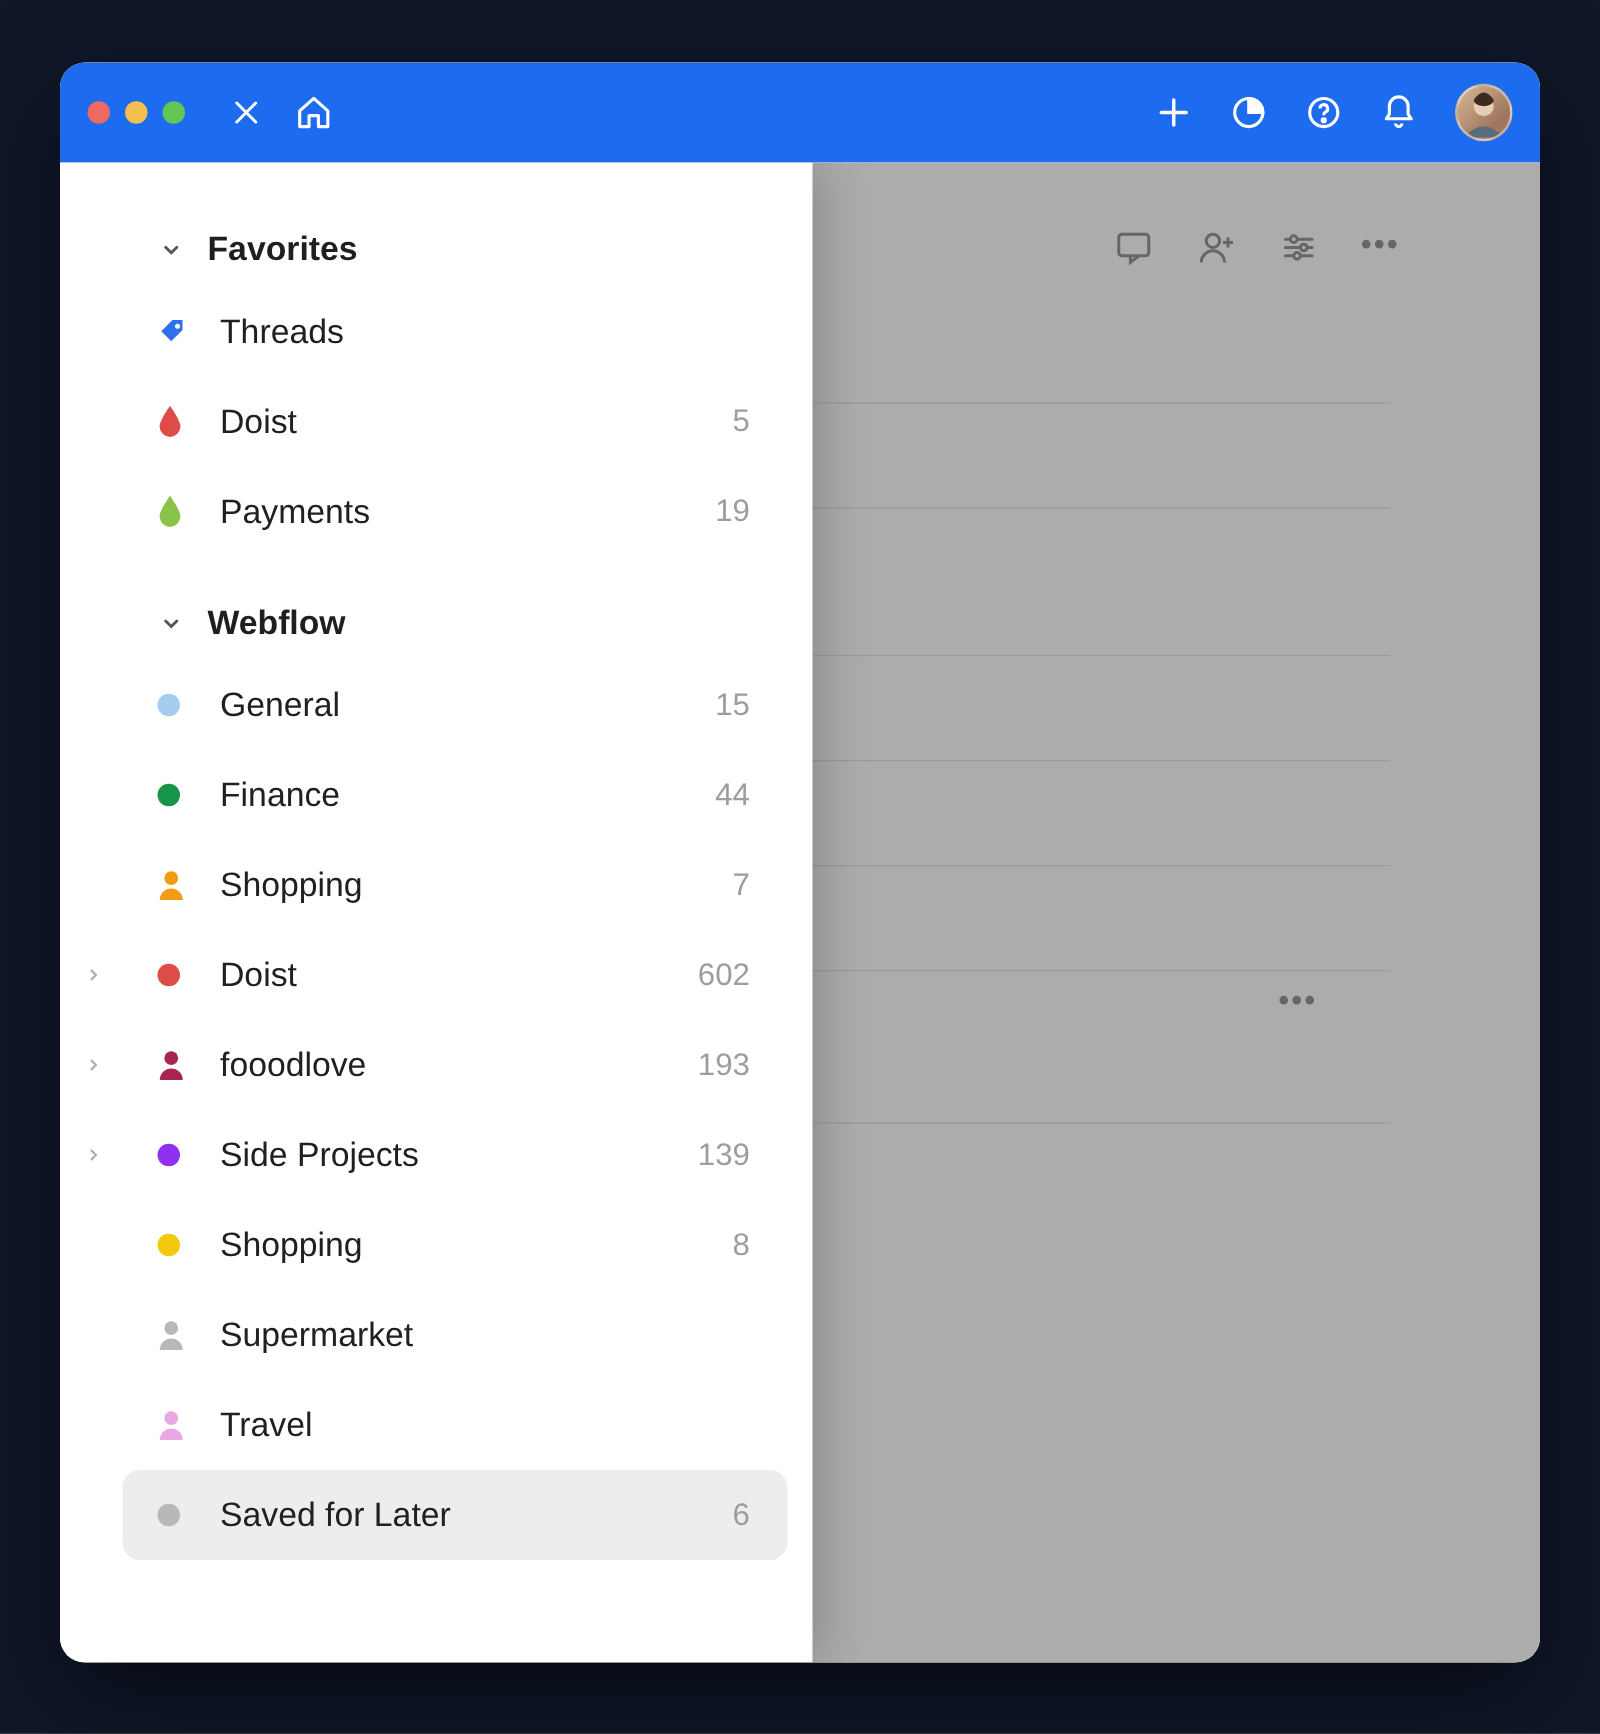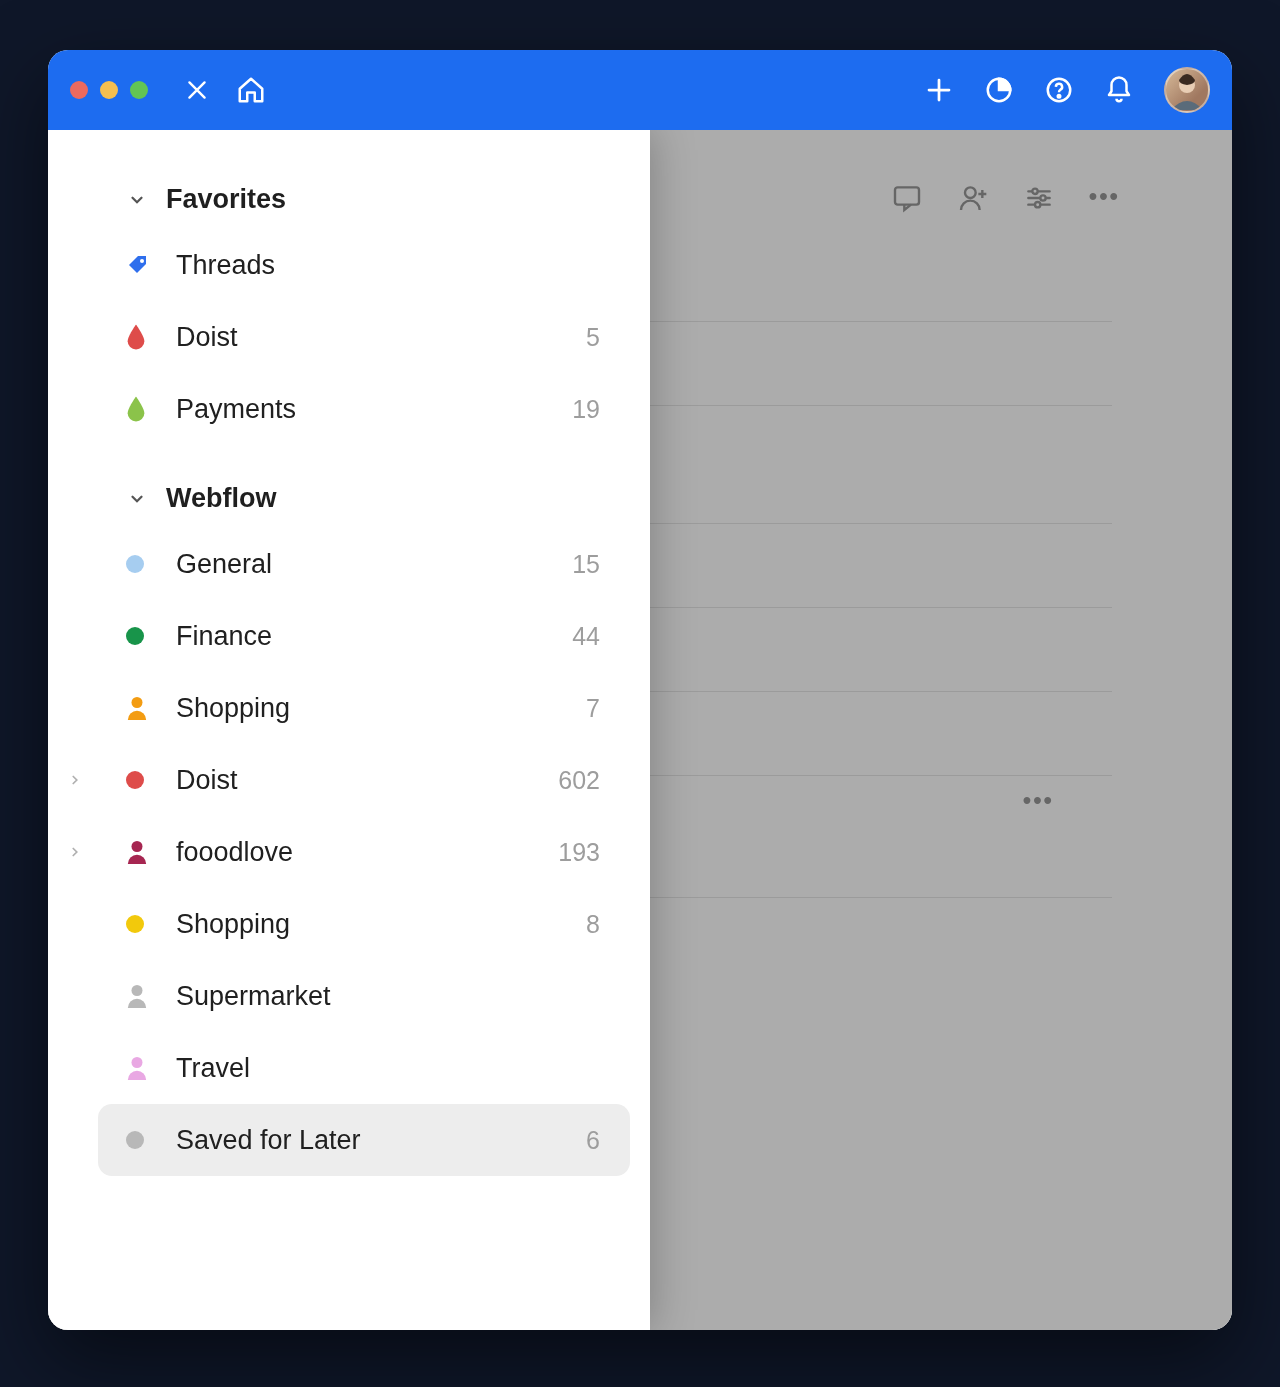--- a/index.html
+++ b/index.html
@@ -322,20 +322,32 @@
             <span class="item-icon">
               <svg class="person-ic" viewBox="0 0 24 26">
                 <circle cx="12" cy="7" r="6" fill="#a62651"></circle>
                 <path d="M2 26 a10 10 0 0 1 20 0 Z" fill="#a62651"></path>
               </svg>
             </span>
             <span class="item-label">fooodlove</span>
             <span class="item-count">193</span>
           </div>
           <div class="sidebar-item">
+            <span class="item-arrow">
+              <svg width="14" height="14" viewBox="0 0 24 24" fill="none" stroke="#b0b0b0" stroke-width="3" stroke-linecap="round">
+                <path d="M9 6 L15 12 L9 18"></path>
+              </svg>
+            </span>
+            <span class="item-icon">
+              <span class="circle-ic" style="background:#8f2ff0"></span>
+            </span>
+            <span class="item-label">Side Projects</span>
+            <span class="item-count">139</span>
+          </div>
+          <div class="sidebar-item">
             <span class="item-icon">
               <span class="circle-ic" style="background:#f2c90c"></span>
             </span>
             <span class="item-label">Shopping</span>
             <span class="item-count">8</span>
           </div>
           <div class="sidebar-item">
             <span class="item-icon">
               <svg class="person-ic" viewBox="0 0 24 26">
                 <circle cx="12" cy="7" r="6" fill="#b8b8b8"></circle>

